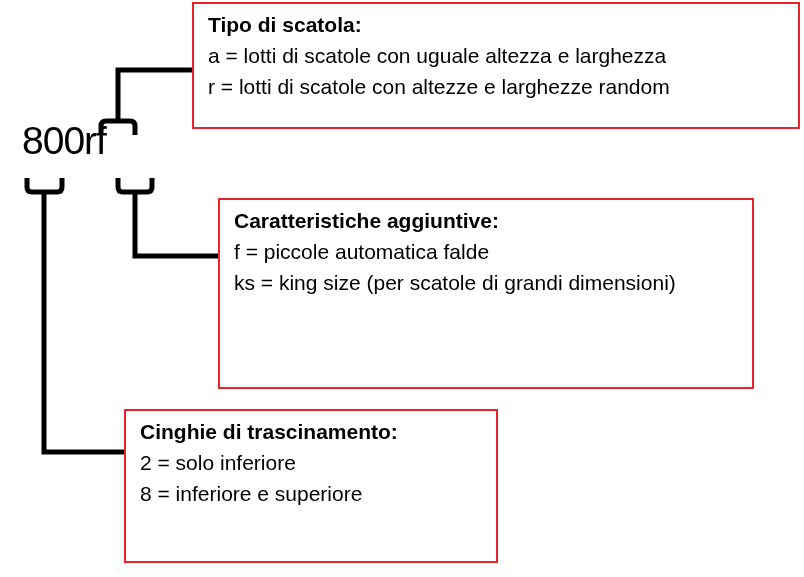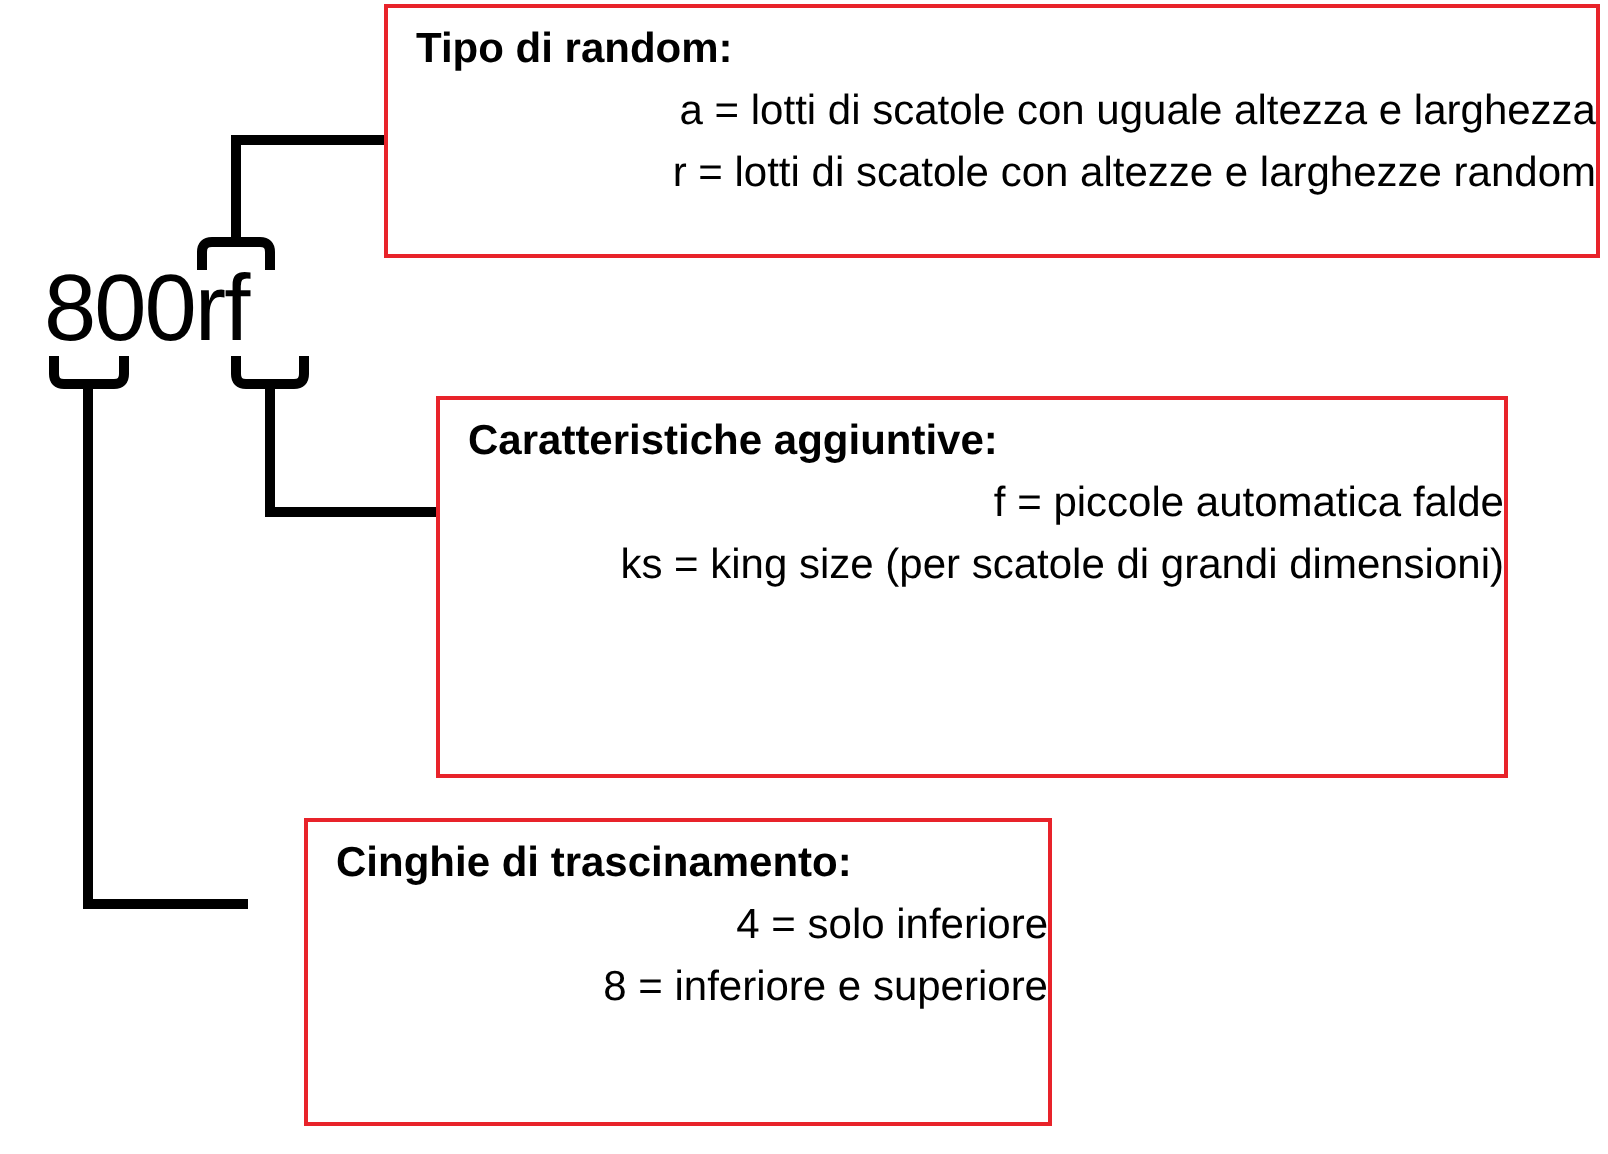--- a/index.html
+++ b/index.html
@@ -20,23 +20,23 @@
     position: absolute;
     left: 0;
     top: 0;
     width: 804px;
     height: 577px;
     pointer-events: none;
   }
   .code-label {
     position: absolute;
     left: 22px;
-    top: 123px;
+    top: 110px;
     font-family: "Liberation Sans", sans-serif;
-    font-size: 47px;
+    font-size: 39px;
     line-height: 62px;
     font-weight: 400;
     letter-spacing: -1px;
     color: #000000;
     white-space: nowrap;
   }
   .callout {
     position: absolute;
     box-sizing: border-box;
     border: 2px solid #e8232a;
@@ -47,40 +47,38 @@
     font-weight: bold;
     font-size: 21px;
     line-height: 30px;
     white-space: nowrap;
   }
   .callout .line {
     font-weight: 400;
     font-size: 21px;
     line-height: 31px;
     white-space: nowrap;
-    text-align: right;
   }
   #box-tipo {
     left: 192px;
     top: 2px;
     width: 608px;
     height: 127px;
   }
   #box-caratteristiche {
     left: 218px;
     top: 198px;
     width: 536px;
     height: 191px;
   }
   #box-cinghie {
     left: 124px;
     top: 409px;
     width: 374px;
     height: 154px;
-    margin-left: 28px;
   }
   #box-caratteristiche .line.wrap {
     white-space: normal;
     width: 520px;
   }
 </style>
 </head>
 <body>
 
 <div id="page">
@@ -93,30 +91,30 @@
     <path d="M 118 178 L 118 187 Q 118 192 123 192 L 147 192 Q 152 192 152 187 L 152 178" fill="none" stroke="#000000" stroke-width="5"></path>
     <path d="M 135 192 L 135 256 L 218 256" fill="none" stroke="#000000" stroke-width="5"></path>
 
     <path d="M 27 178 L 27 187 Q 27 192 32 192 L 57 192 Q 62 192 62 187 L 62 178" fill="none" stroke="#000000" stroke-width="5"></path>
     <path d="M 44 192 L 44 452 L 124 452" fill="none" stroke="#000000" stroke-width="5"></path>
   </svg>
 
   <div class="code-label">800rf</div>
 
   <div class="callout" id="box-tipo">
-    <div class="title">Tipo di random:</div>
+    <div class="title">Tipo di scatola:</div>
     <div class="line">a = lotti di scatole con uguale altezza e larghezza</div>
     <div class="line">r = lotti di scatole con altezze e larghezze random</div>
   </div>
 
   <div class="callout" id="box-caratteristiche">
     <div class="title">Caratteristiche aggiuntive:</div>
     <div class="line">f = piccole automatica falde</div>
     <div class="line">ks = king size (per scatole di grandi dimensioni)</div>
   </div>
 
   <div class="callout" id="box-cinghie">
     <div class="title">Cinghie di trascinamento:</div>
-    <div class="line">4 = solo inferiore</div>
+    <div class="line">2 = solo inferiore</div>
     <div class="line">8 = inferiore e superiore</div>
   </div>
 
 </div>
 
 </body></html>

